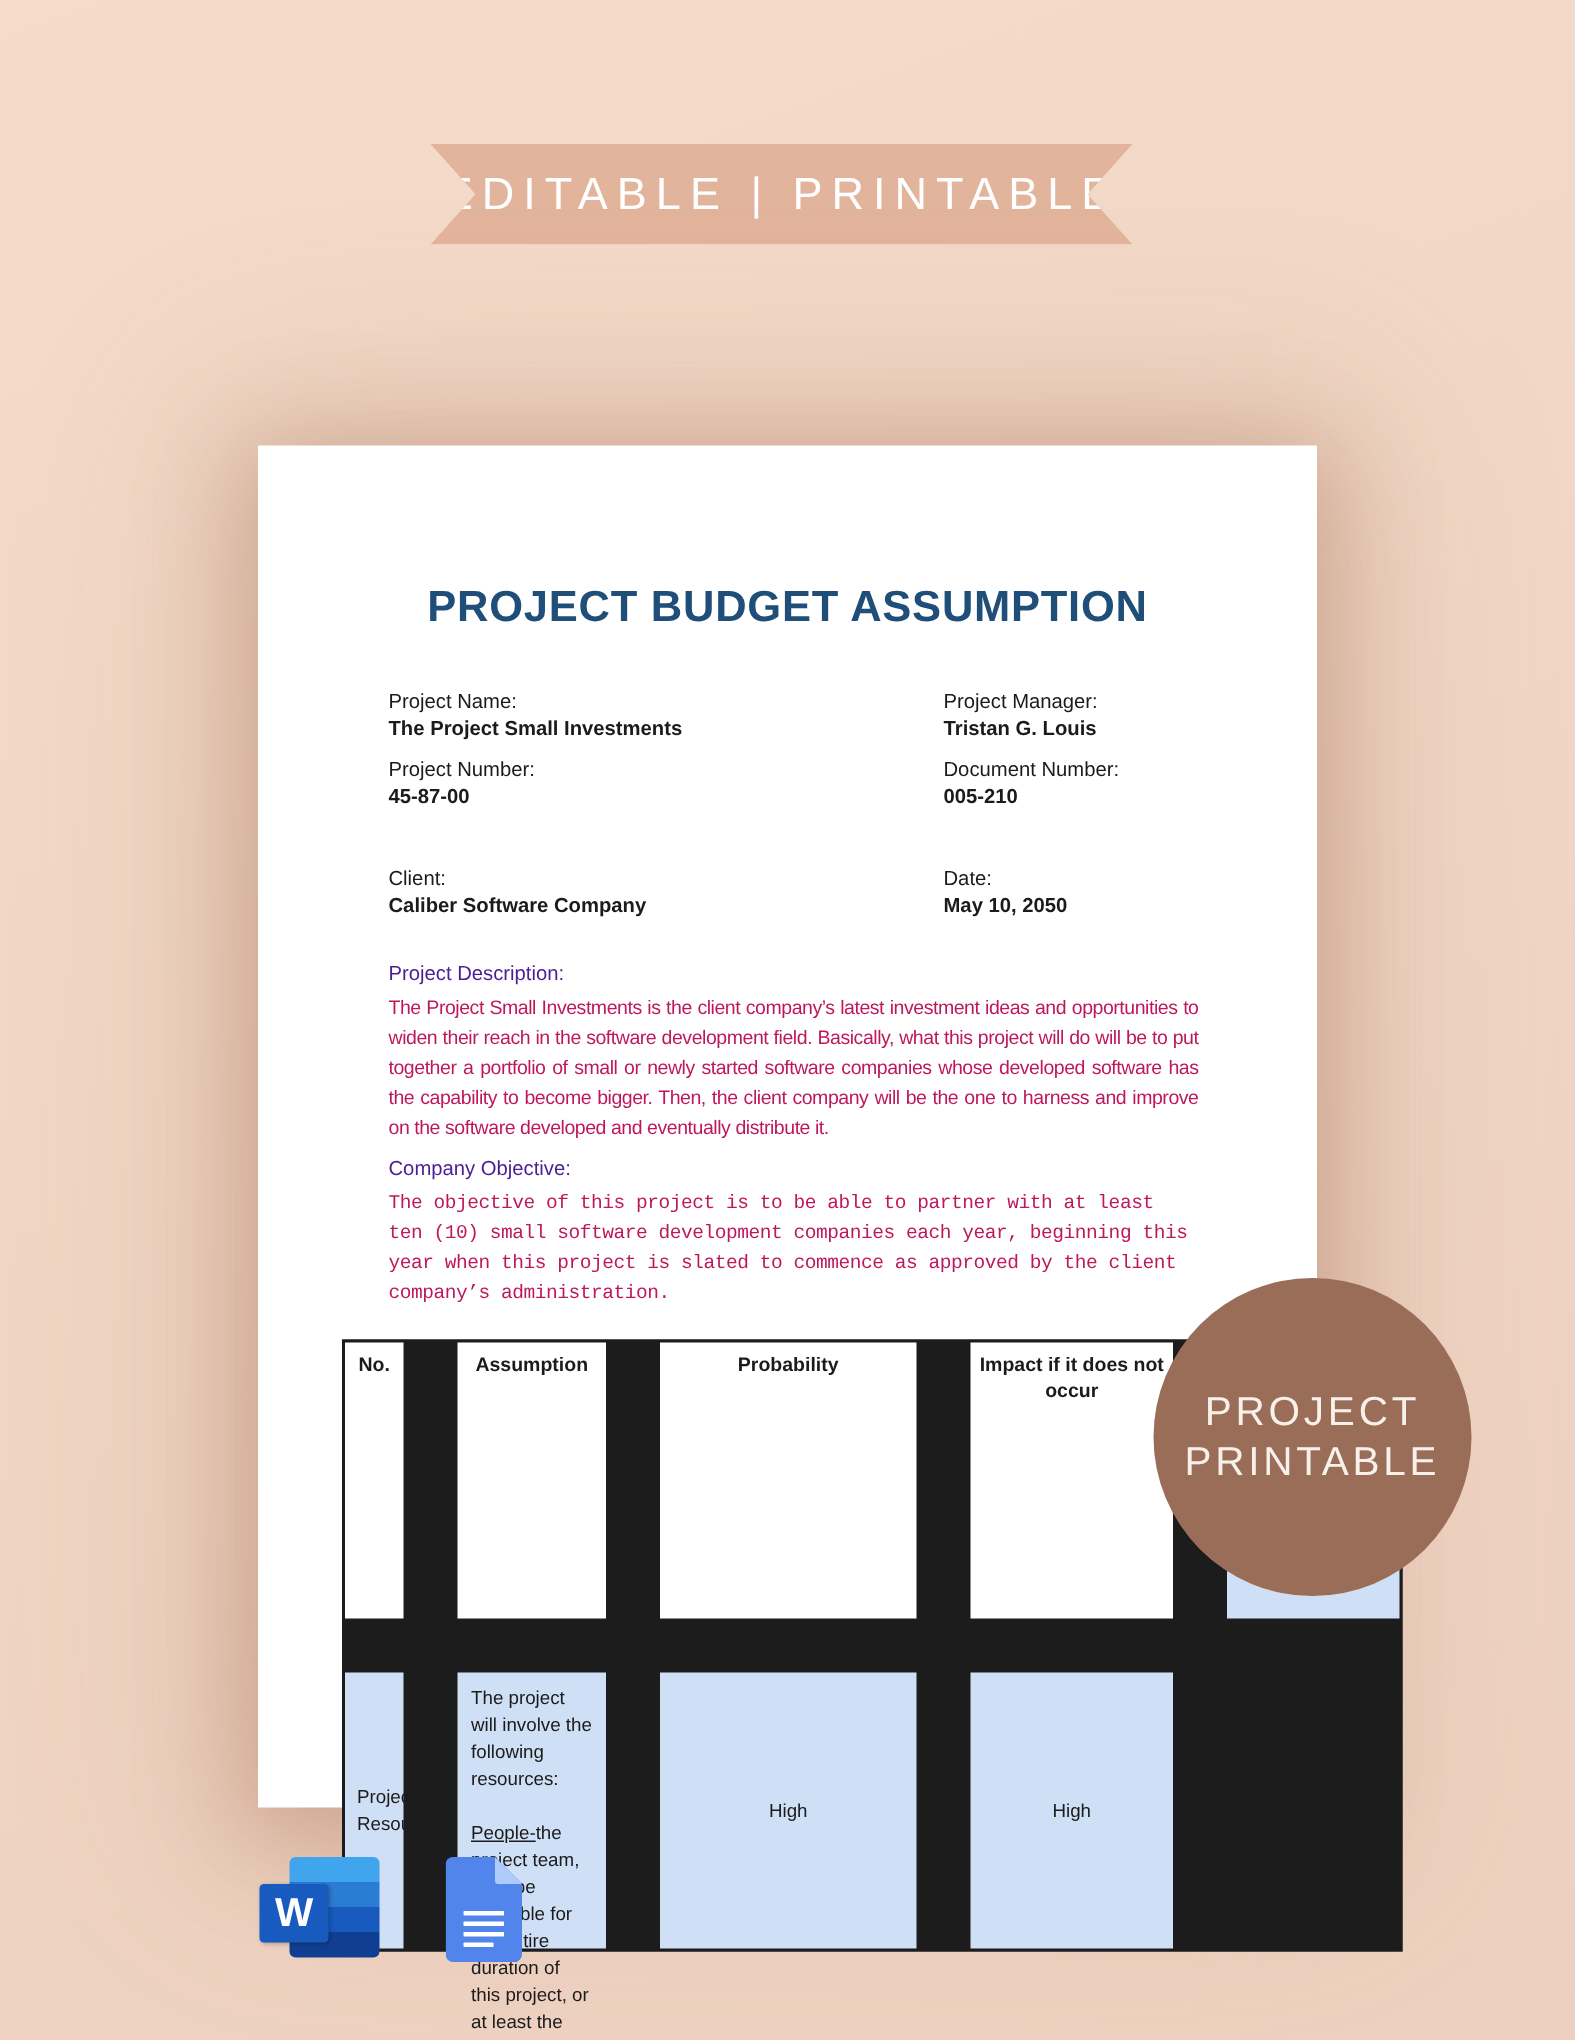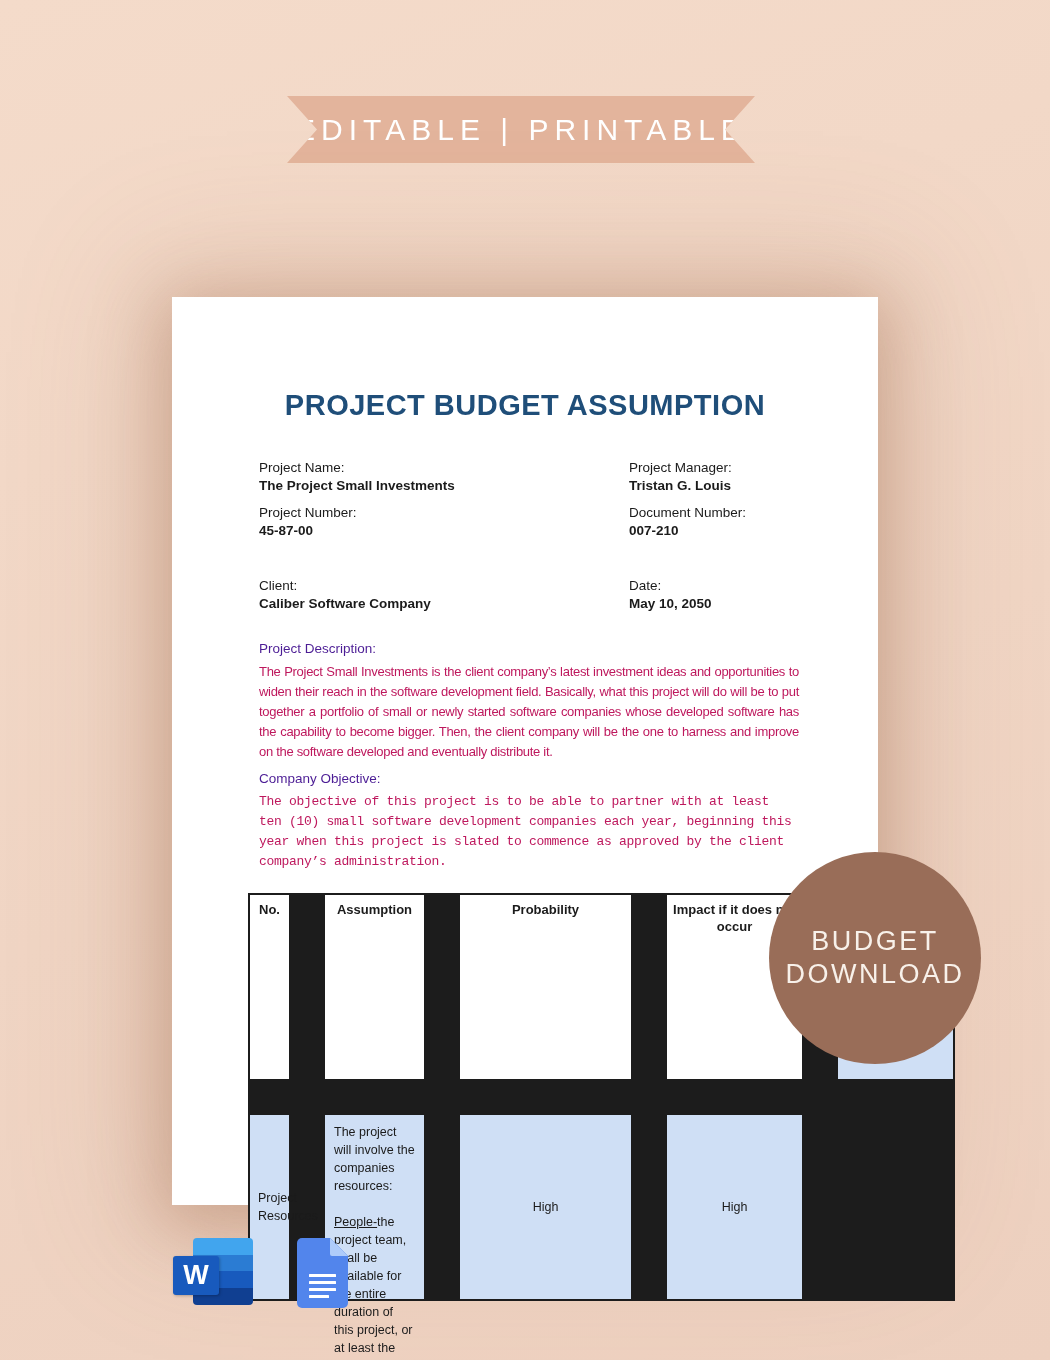--- a/index.html
+++ b/index.html
@@ -45,21 +45,21 @@
 
   .sec-label { position:absolute; left:87px; font-size:13.5px; color:#4c1d95; }
   .para {
     position:absolute; left:87px; width:540px;
     font-size:13px; letter-spacing:-0.3px; line-height:20px; color:#be185d;
   }
   .para.justify { text-align:justify; }
 
   
   .atable {
-    position:absolute; left:76px; top:596px;
+    position:absolute; left:56px; top:596px;
     display:grid;
     grid-template-columns:39px 99px 171px 135px 115px;
     border:2px solid #1c1c1c;
     background:#1c1c1c;
     grid-gap:1px;
     gap:36px;
   }
   .atable .cell { background:#ffffff; }
   .atable .hcell {
     min-height:44px; padding:6px 4px;
@@ -133,21 +133,21 @@
   <div class="field f-col-r f-row-1">
     <span class="lbl">Project Manager:</span>
     <span class="val">Tristan G. Louis</span>
   </div>
   <div class="field f-col-l f-row-2">
     <span class="lbl">Project Number:</span>
     <span class="val">45-87-00</span>
   </div>
   <div class="field f-col-r f-row-2">
     <span class="lbl">Document Number:</span>
-    <span class="val">007-210</span>
+    <span class="val">005-210</span>
   </div>
   <div class="field f-col-l f-row-3">
     <span class="lbl">Client:</span>
     <span class="val">Caliber Software Company</span>
   </div>
   <div class="field f-col-r f-row-3">
     <span class="lbl">Date:</span>
     <span class="val">May 10, 2050</span>
   </div>
 
@@ -159,31 +159,31 @@
 
   <div class="atable">
     <div class="cell hcell">No.</div>
     <div class="cell hcell">Assumption</div>
     <div class="cell hcell">Probability</div>
     <div class="cell hcell">Impact if it does not occur</div>
 
     <div class="cell bcell c-center">1</div>
     <div class="cell bcell c-left-mid">Project Resources</div>
     <div class="cell bcell c-desc">
-      <p>The project will involve the companies resources:</p>
+      <p>The project will involve the following resources:</p>
       <p><span class="u">People-</span><span>the project team, shall be available for the entire duration of this project, or at least the first year since its commencement.</span></p>
     </div>
     <div class="cell bcell c-center">High</div>
     <div class="cell bcell c-center">High</div>
   </div>
 </div>
 
 <div class="badge">
-  <span>BUDGET</span>
-  <span>DOWNLOAD</span>
+  <span>PROJECT</span>
+  <span>PRINTABLE</span>
 </div>
 
 <div class="word-icon">
   <div class="word-doc"></div>
   <div class="word-sq">
     <span>W</span>
   </div>
 </div>
 <div class="gdocs-icon">
   <div class="gdocs-fold"></div>

